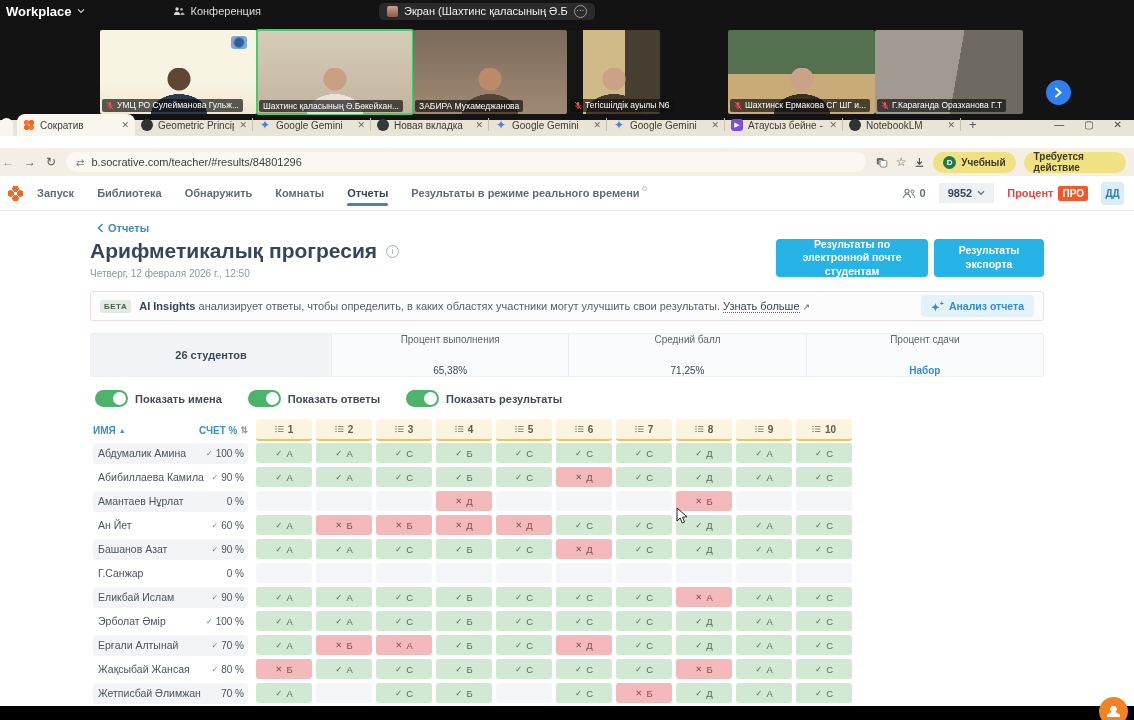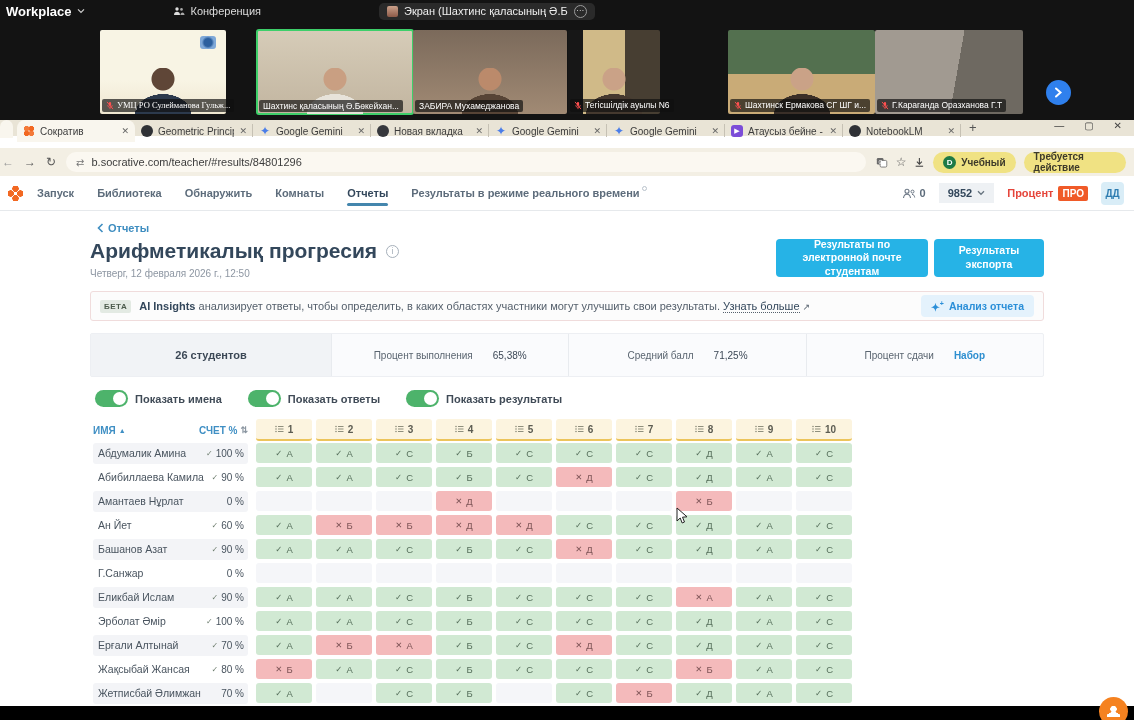--- a/index.html
+++ b/index.html
@@ -28,21 +28,21 @@
 .t0 .logo{position:absolute;top:6px;right:10px;width:16px;height:13px;border-radius:3px;background:radial-gradient(circle,#2c5f9e 38%,#7fa8d8 60%)}
 .t1 .bgc{background:linear-gradient(#d6ccb8,#c2b5a0)} .t1{--head:#c99f82;--bodyc:#e7e3da}
 .t2 .bgc{background:linear-gradient(#7b6a5b,#a18a74)} .t2{--head:#bb8a6b;--bodyc:#574436}
 .t3 .bgc{background:linear-gradient(90deg,#171717 0 16%,#d0ba88 16% 62%,#473e32 62% 100%)} .t3{--head:#caa287;--bodyc:#45392f}
 .t4 .bgc{background:linear-gradient(#53704f 0 52%,#c9ab77 52% 100%)} .t4{--head:#caa287;--bodyc:#3a2f28}
 .t5 .bgc{background:linear-gradient(100deg,#a19a91 0 55%,#6e6961 55% 100%)}
 .vlabel{position:absolute;bottom:2px;left:2px;display:flex;align-items:center;gap:3px;background:rgba(15,15,15,.68);color:#fff;font-size:8.5px;line-height:1;padding:2px 4px;border-radius:2px;white-space:nowrap;z-index:3}
 .next-btn{position:absolute;left:1046px;top:58px;width:25px;height:25px;border-radius:50%;background:#2f80ed;display:flex;align-items:center;justify-content:center;z-index:4}
 
 
-.tabstrip{position:absolute;left:0;top:120px;width:100%;height:16px;background:#e9e4d6;display:flex;align-items:flex-start;z-index:6}
+.tabstrip{position:absolute;left:0;top:120px;width:100%;height:16px;background:#e9e4d6;display:flex;align-items:flex-end;z-index:6}
 .stub-tab{width:13px;height:18px;background:#f9f6ee;border-radius:8px 8px 0 0;margin-right:4px}
 .btab{position:relative;display:flex;align-items:center;gap:5px;width:118px;height:22px;padding:0 6px;font-size:10px;color:#3c3c3c;border-radius:8px 8px 0 0}
 .btab .lbl{flex:1;overflow:hidden;white-space:nowrap;text-overflow:clip}
 .btab .x{font-size:9px;color:#666}
 .btab.active{background:#f9f6ee}
 .btab:not(.active)::after{content:"";position:absolute;right:0;top:4px;height:13px;border-right:1px solid #c6c1b4}
 .ticon{width:12px;height:12px;border-radius:50%;flex:none;display:flex;align-items:center;justify-content:center;font-size:8px;color:#fff}
 .ic-socrative{background:radial-gradient(circle at 30% 30%,#f37a39 0 2.5px,transparent 3px),radial-gradient(circle at 70% 30%,#f26822 0 2.5px,transparent 3px),radial-gradient(circle at 30% 70%,#f26822 0 2.5px,transparent 3px),radial-gradient(circle at 70% 70%,#f37a39 0 2.5px,transparent 3px);border-radius:0}
 .ic-dark{background:#2f3136}
 .ic-gem{background:none;color:#4a7de8;font-size:12px;line-height:1}
@@ -90,21 +90,21 @@
 .cy-btn.b1{width:152px;padding:0 8px}.cy-btn.b2{width:110px}
 .ai-bar{display:flex;align-items:center;gap:8px;margin:12px 90px 0 90px;height:30px;border:1px solid #f0dcdc;background:#fcfcfc;border-radius:3px;padding:0 9px}
 .beta{background:#e3eae3;color:#4c5b4c;font-size:8px;font-weight:bold;letter-spacing:.5px;padding:2px 4px;border-radius:2px}
 .ai-txt{font-size:11px;color:#55606c;white-space:nowrap}
 .ai-b{font-weight:bold;color:#33475b}
 .ai-link{color:#33475b;border-bottom:1px dotted #55606c;cursor:pointer}
 .ai-arrow{font-size:9px;color:#55606c}
 .ai-analyze{margin-left:auto;background:#e4f2fc;color:#2b8fd8;font-size:10.5px;font-weight:bold;border:none;border-radius:4px;padding:5px 10px;display:flex;gap:5px;align-items:center;cursor:pointer}
 .stats{display:flex;margin:12px 90px 0 90px;height:44px;border:1px solid #edeff3;background:#fafbfd;border-radius:2px}
 .stat0{width:240px;background:#f1f3f6;display:flex;align-items:center;justify-content:center;font-size:11px;font-weight:bold;color:#3c4856}
-.stat{flex:1;border-left:1px solid #e8ebef;display:flex;flex-direction:row;align-items:center;justify-content:center;gap:20px}
+.stat{flex:1;border-left:1px solid #e8ebef;display:flex;flex-direction:column;align-items:center;justify-content:center;gap:20px}
 .stat .sl{font-size:10px;color:#5a6570}
 .stat .sv{font-size:10px;color:#3c4856}
 .stat .sv.link{color:#2e8fd0;font-weight:bold;cursor:pointer}
 .toggles{display:flex;gap:26px;margin:13px 0 0 95px;align-items:center}
 .tgl{display:flex;align-items:center;gap:7px}
 .tgl .sw{width:33px;height:17px;border-radius:9px;background:#4db36b;position:relative;cursor:pointer}
 .tgl .sw::after{content:"";position:absolute;right:2px;top:2px;width:13px;height:13px;border-radius:50%;background:#fff}
 .tgl .tl{font-size:11px;color:#404b57;font-weight:600}
 
 
@@ -165,21 +165,21 @@
       <span class="dots-circle">⋯</span>
     </div>
   </div>
 
   <div class="strip" id="strip">
     <div class="next-btn">
       <svg width="9" height="11" viewBox="0 0 9 11">
           <path d="M2 1.5l4.5 4L2 9.5" stroke="#fff" stroke-width="2" fill="none" stroke-linecap="round"></path>
         </svg>
     </div>
-  <div class="tile t0" style="left: 100px; width: 126px; font-family: Liberation Serif, serif;">
+  <div class="tile t0" style="left: 100px; width: 157px;">
         <div class="bgc">
           <div class="logo"></div>
           <div class="person"></div>
         </div>
         <div class="vlabel">
           <svg width="8" height="9" viewBox="0 0 10 11">
             <rect x="3.6" y="1" width="2.8" height="5" rx="1.4" fill="#ff5050"></rect>
             <path d="M2.2 5a2.8 2.8 0 0 0 5.6 0M5 7.8V10" stroke="#ff5050" stroke-width="1" fill="none"></path>
             <line x1="1.3" y1="1" x2="8.7" y2="10" stroke="#ff5050" stroke-width="1.2"></line>
           </svg>

